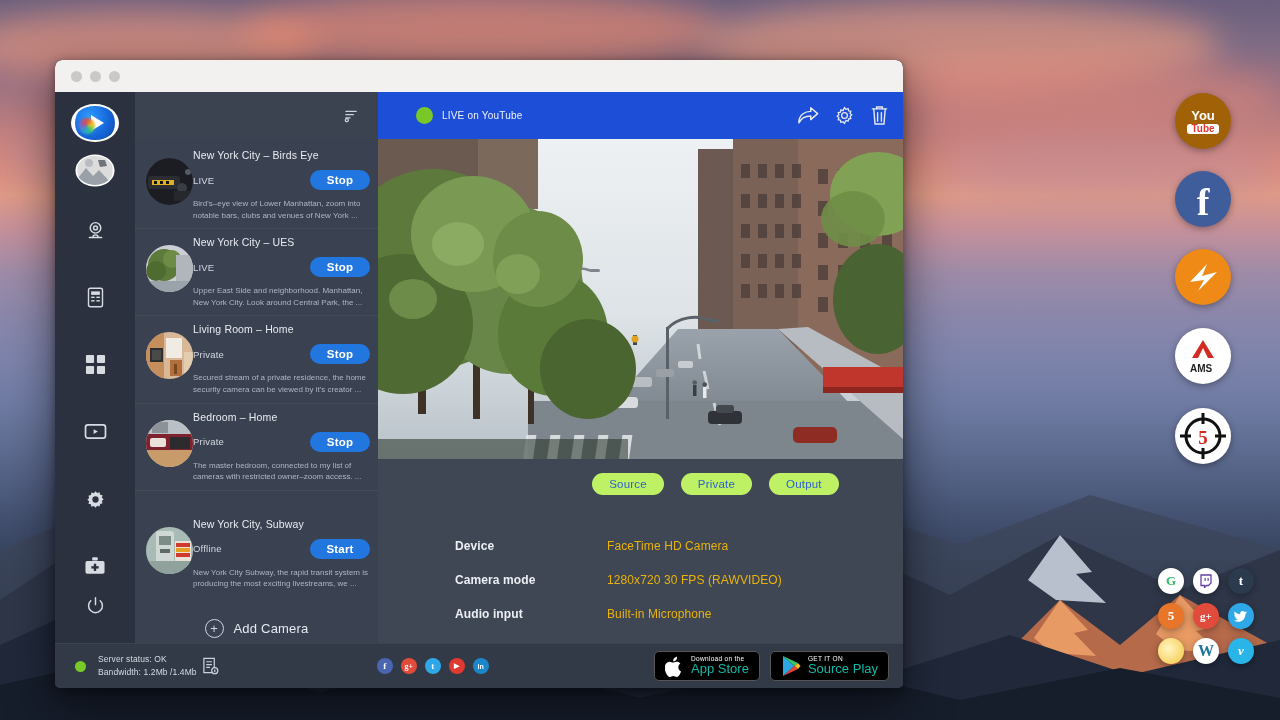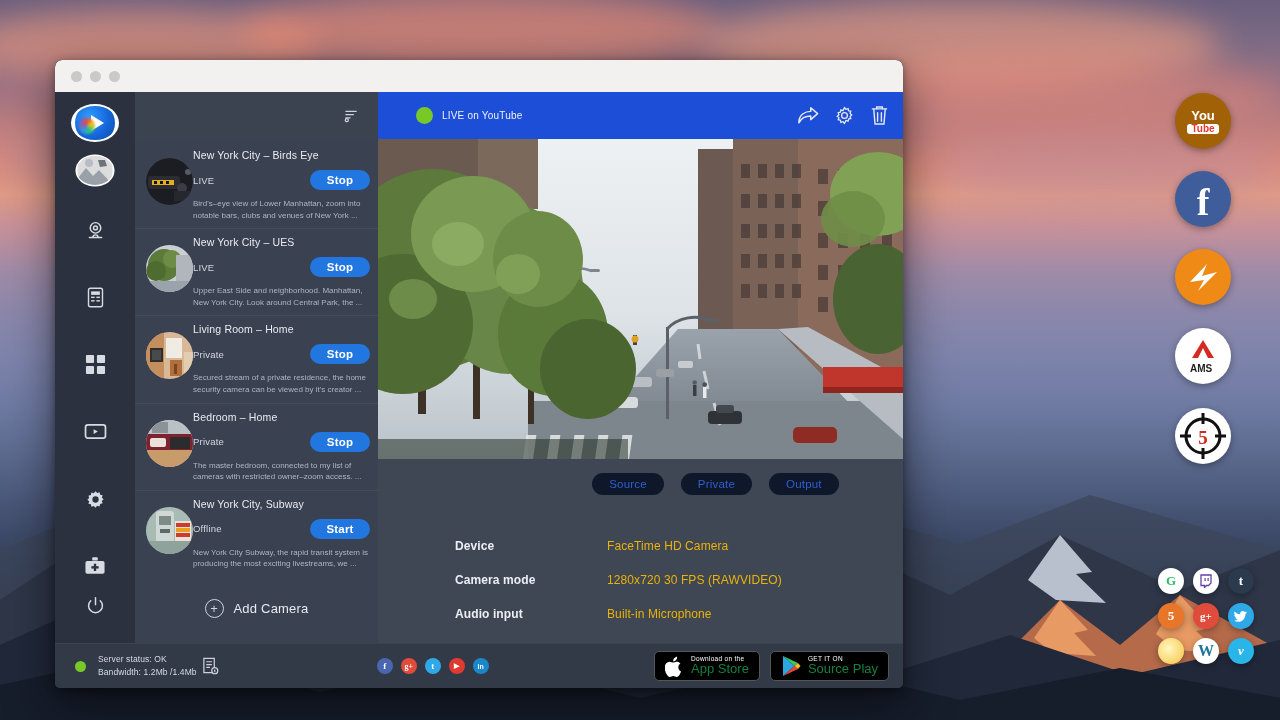--- a/index.html
+++ b/index.html
@@ -172,21 +172,21 @@
     height:320px; flex:0 0 320px; position:relative; overflow:hidden;
     background:#4a5360;
   }
 
   #controls-area { flex:1; position:relative; background:#3f4654; }
   #pill-row {
     display:flex; gap:17px; justify-content:center; padding-top:14px;
     margin-left:150px;
   }
   .pill {
-    background:#0f172a; color:#2f5fd0; border:none; border-radius:13px;
+    background:#bef264; color:#2f5fd0; border:none; border-radius:13px;
     font-size:11.5px; padding:5px 17px; cursor:pointer;
     font-family:"Liberation Sans", sans-serif; letter-spacing:.2px;
   }
   #info-table { margin-top:44px; padding-left:77px; }
   .info-row { display:flex; margin-bottom:20px; }
   .info-label { width:152px; font-size:12px; color:#eceff4; font-weight:bold; letter-spacing:.1px;}
   .info-value { font-size:12px; color:#eab308; letter-spacing:.1px; }
 
   
   #statusbar {
@@ -199,21 +199,21 @@
   #log-icon { margin-left:5px; color:#ccd2dd; display:flex; }
   #social-row { display:flex; gap:8px; margin-left:158px; }
   .soc { width:16px;height:16px;border-radius:50%;display:flex;align-items:center;justify-content:center;
          font-size:9px;color:#fff;font-weight:bold; cursor:pointer; font-family:"Liberation Serif", serif;}
   #store-row { margin-left:auto; display:flex; gap:10px; }
   .store-badge {
     background:#000; border-radius:5px; height:30px; display:flex; align-items:center;
     padding:0 10px; gap:7px; cursor:pointer; border:.5px solid #555;
   }
   .store-sub { font-size:6.5px; color:#fff; letter-spacing:.3px; line-height:1.1;}
-  .store-main { font-size:13px; color:#15803d; line-height:1.1; font-family:"Liberation Sans",sans-serif; }
+  .store-main { font-size:13px; color:#14b8a6; line-height:1.1; font-family:"Liberation Sans",sans-serif; }
 
   
   .dock-icon {
     position:absolute; border-radius:50%;
     display:flex;align-items:center;justify-content:center;
     cursor:pointer; box-shadow:0 2px 7px rgba(0,0,0,.35);
     overflow:hidden;
   }
   .mini { width:26px;height:26px; font-size:13px; font-weight:bold; color:#fff;
           font-family:"Liberation Serif",serif; }
@@ -506,21 +506,21 @@
           <div class="cam-main">
             <div class="cam-title">Bedroom – Home</div>
             <div class="cam-row">
               <span class="cam-state">Private</span>
               <button class="cam-btn">Stop</button>
             </div>
             <div class="cam-desc">The master bedroom, connected to my list of cameras with restricted owner–zoom access. ...</div>
           </div>
         </div>
 
-        <div class="cam-item" style="border-bottom:none;">
+        <div class="cam-item" style="border-bottom:none;margin-top:20px;">
           <div class="cam-thumb">
             <svg width="47" height="47" viewBox="0 0 47 47">
               <rect width="47" height="47" fill="#a8bbb4"></rect>
               <rect x="10" y="4" width="18" height="40" rx="3" fill="#cfd8d4"></rect>
               <rect x="13" y="9" width="12" height="9" fill="#7e8c88"></rect>
               <rect x="14" y="22" width="10" height="4" fill="#5e6a66"></rect>
               <rect x="29" y="14" width="16" height="20" fill="#e8e2d8"></rect>
               <rect x="30" y="16" width="14" height="4" fill="#d03a2c"></rect>
               <rect x="30" y="21" width="14" height="4" fill="#e8a020"></rect>
               <rect x="30" y="26" width="14" height="4" fill="#d03a2c"></rect>

